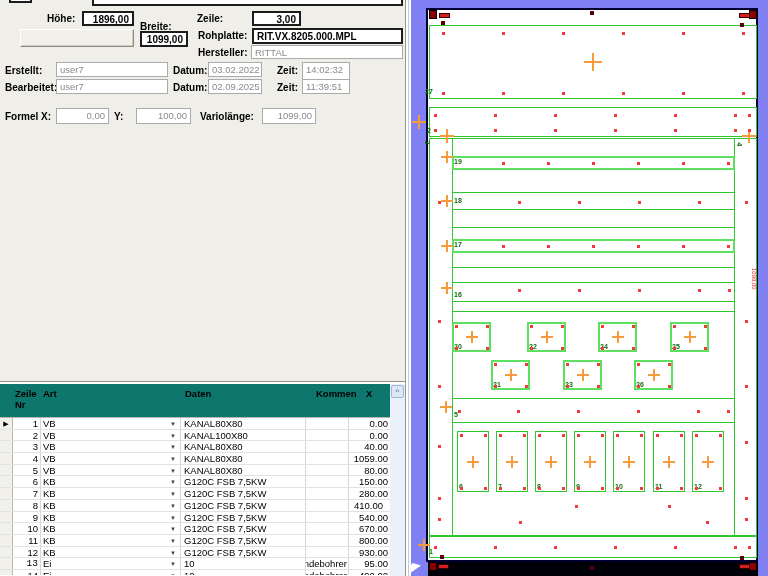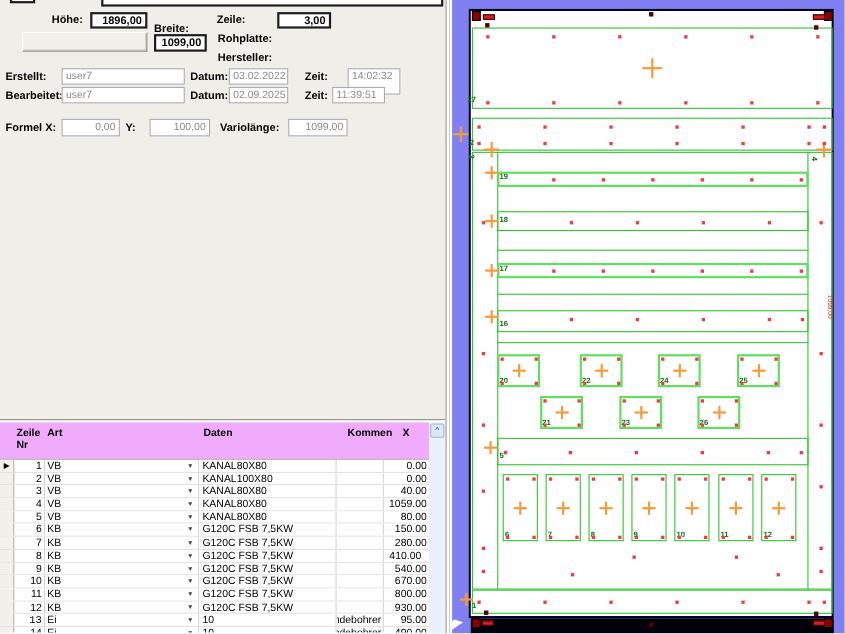--- a/index.html
+++ b/index.html
@@ -11,21 +11,21 @@
   .lbl { position:absolute; font-size:10px; font-weight:bold; color:#000; white-space:nowrap; }
   .box { position:absolute; background:#fff; font-size:10px; overflow:hidden; white-space:nowrap; line-height:12px; padding:1px 3px; }
   .box.edit { border:2px solid #1c1c1c; font-weight:bold; color:#000; }
   .box.dis  { border:1px solid #ABABAB; color:#8A8A8A; font-size:9.5px; }
   .r { text-align:right; }
   .btn3d { position:absolute; background:#F1F0EB; border:1px solid #8E8C82; border-top-color:#fff; border-left-color:#fff; box-shadow:inset -1px -1px 0 #CDCBC2; }
 
   
   #tablewrap { position:absolute; left:0; top:381px; width:405px; height:195px; background:#fff;
                border-top:1px solid #918E84; box-shadow:0 1px 0 #fff inset; }
-  .thead { position:absolute; left:0; top:2px; width:390px; height:34px; background:#f0abfc; border-bottom:1px solid #B9B6AC; }
+  .thead { position:absolute; left:0; top:2px; width:390px; height:34px; background:#0f766e; border-bottom:1px solid #B9B6AC; }
   .th { position:absolute; font-size:9.5px; font-weight:bold; color:#000; }
   #rows { position:absolute; left:0; top:36px; width:390px; height:157px; overflow:hidden; }
   .trow { position:relative; width:390px; height:11.7px; border-bottom:1px solid #E2E2E2; background:#fff; }
   .cell { position:absolute; top:0; height:11px; font-size:9.5px; line-height:11px; color:#000; overflow:hidden; white-space:nowrap; }
   .gut { position:absolute; left:0; top:0; width:13px; height:100%; background:#F1F0EA; border-right:1px solid #B9B6AC; font-size:7px; line-height:11px; color:#000; text-align:center; }
   .vline { position:absolute; top:0; bottom:0; width:1px; background:#D6D6D6; }
   .combo { position:absolute; left:167px; top:1px; width:12px; height:10px; font-size:6px; color:#444; text-align:center; line-height:10px; }
   #vscroll { position:absolute; left:390px; top:2px; width:15px; height:193px; background:#EAF1FB; }
   #scrollup { position:absolute; left:1px; top:1px; width:13px; height:13px; background:#DCE8F5; border:1px solid #9EB6D8; border-radius:2px; color:#3C5A80; font-size:8px; line-height:12px; text-align:center; }
 
@@ -44,28 +44,30 @@
   <div class="box edit" style="left:92px; top:-12px; width:311px; height:18px;"></div>
 
   <span class="lbl" style="left:47px; top:13px;">Höhe:</span>
   <div class="box edit r" style="left:82px; top:11px; width:52px; height:15px;">1896,00</div>
   <div class="btn3d" style="left:20px; top:29px; width:114px; height:18px;"></div>
   <span class="lbl" style="left:140px; top:21px;">Breite:</span>
   <div class="box edit r" style="left:140px; top:31px; width:48px; height:16px;">1099,00</div>
   <span class="lbl" style="left:197px; top:13px;">Zeile:</span>
   <div class="box edit r" style="left:252px; top:11px; width:49px; height:15px;">3,00</div>
   <span class="lbl" style="left:198px; top:30px;">Rohplatte:</span>
+  <div class="box edit" style="left:252px; top:28px; width:151px; height:16px;">RIT.VX.8205.000.MPL</div>
   <span class="lbl" style="left:198px; top:47px;">Hersteller:</span>
+  <div class="box dis" style="left:251px; top:45px; width:152px; height:14px;">RITTAL</div>
 
   <span class="lbl" style="left:5px; top:65px;">Erstellt:</span>
   <div class="box dis" style="left:56px; top:62px; width:112px; height:15px;">user7</div>
   <span class="lbl" style="left:173px; top:65px;">Datum:</span>
   <div class="box dis" style="left:208px; top:62px; width:54px; height:15px;">03.02.2022</div>
   <span class="lbl" style="left:277px; top:65px;">Zeit:</span>
-  <div class="box dis" style="left:316px; top:62px; width:48px; height:24px;">14:02:32</div>
+  <div class="box dis" style="left:302px; top:62px; width:48px; height:24px;">14:02:32</div>
 
   <span class="lbl" style="left:5px; top:82px;">Bearbeitet:</span>
   <div class="box dis" style="left:56px; top:79px; width:112px; height:15px;">user7</div>
   <span class="lbl" style="left:173px; top:82px;">Datum:</span>
   <div class="box dis" style="left:208px; top:79px; width:54px; height:15px;">02.09.2025</div>
   <span class="lbl" style="left:277px; top:82px;">Zeit:</span>
   <div class="box dis" style="left:302px; top:79px; width:48px; height:15px;">11:39:51</div>
 
   <span class="lbl" style="left:5px; top:111px;">Formel X:</span>
   <div class="box dis r" style="left:56px; top:108px; width:53px; height:16px;">0,00</div>

